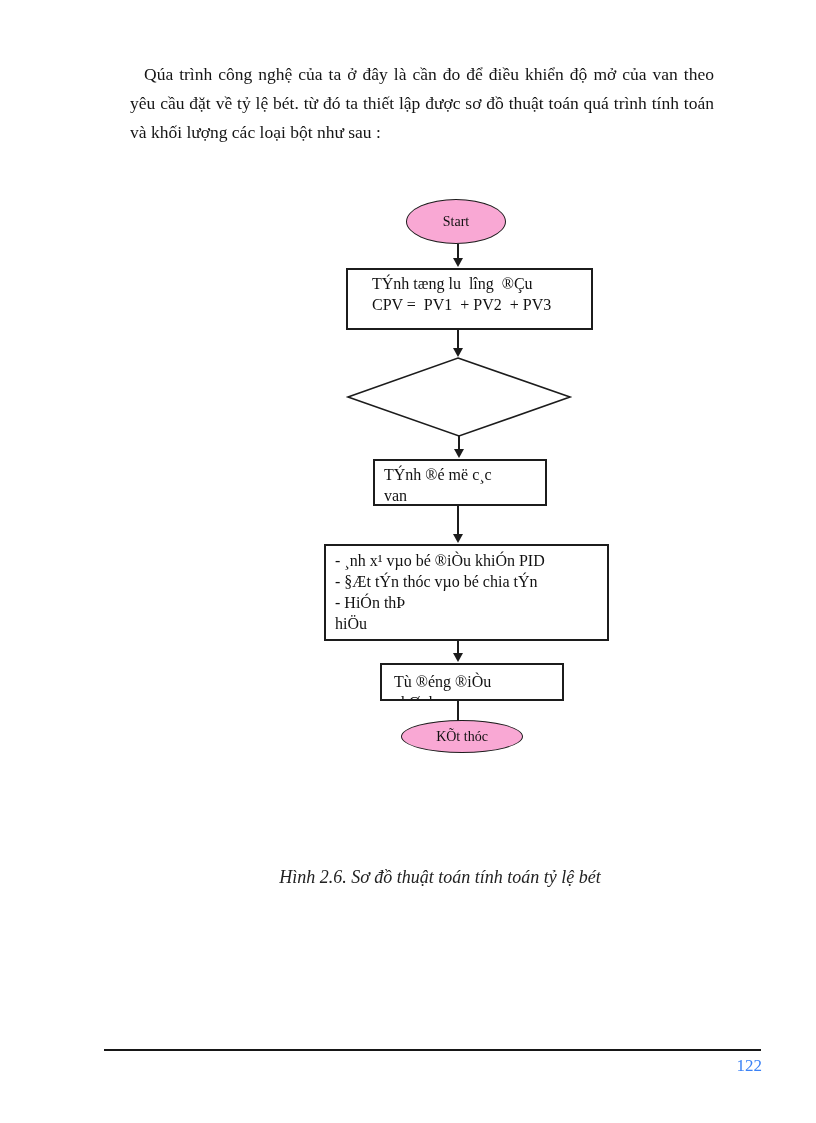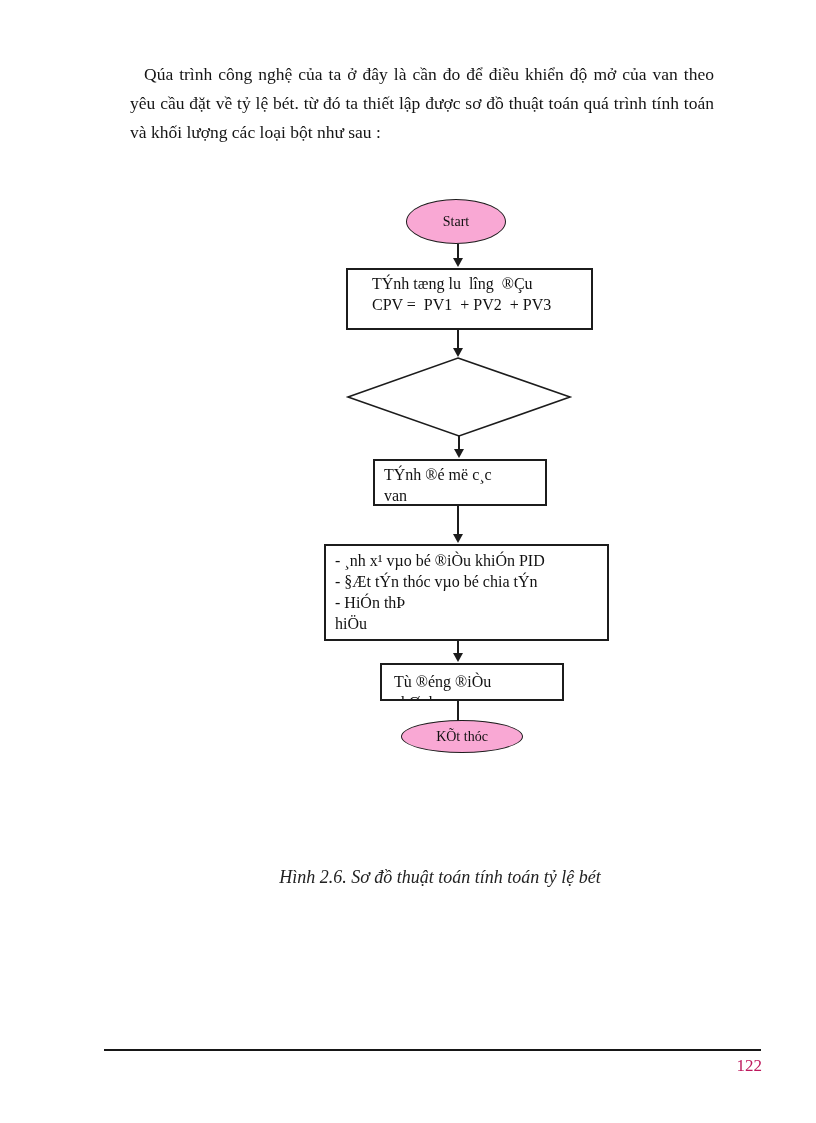--- a/index.html
+++ b/index.html
@@ -44,21 +44,21 @@
   .caption{
     position:absolute;left:160px;top:842px;width:560px;
     text-align:center;font-style:italic;font-size:18px;color:#222;margin-top:25px;
   }
   .footer-rule{
     position:absolute;left:104px;top:1049px;width:657px;height:2px;
     background:#171717;
   }
   .page-number{
     position:absolute;left:690px;top:1056px;width:72px;
-    text-align:right;font-size:17px;color:#be185d;
+    text-align:right;font-size:17px;color:#3b82f6;
   }
 </style>
 </head>
 <body>
 
 <div class="page">
 
   <div class="para">Qúa trình công nghệ của ta ở đây là cần đo để điều khiển  độ mở của van theo yêu cầu đặt về tỷ lệ bét. từ đó ta thiết lập được sơ đồ thuật toán quá trình tính toán và khối lượng các loại bột như sau :</div>
 
   <svg class="flow-svg" width="816" height="1123" viewBox="0 0 816 1123">

